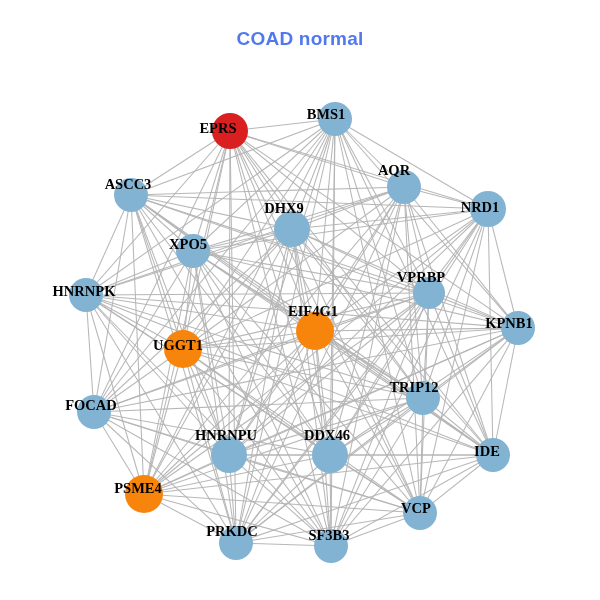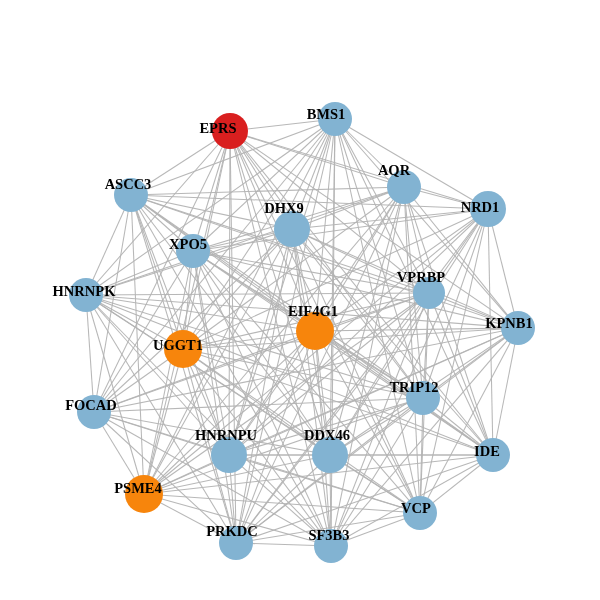--- a/index.html
+++ b/index.html
@@ -61,20 +61,21 @@
     stroke: #ffffff;
     stroke-width: 0.0px;
     user-select: none;
   }
 </style>
 </head>
 <body>
 
 <div id="canvas-wrap">
 
+  <div id="plot-title">COAD normal</div>
 
   <svg id="network-svg" viewBox="0 0 600 600" xmlns="http://www.w3.org/2000/svg">
     <g id="edges-layer">
         <line x1="230" y1="131" x2="335" y2="119" class="edge-line" stroke="#b3b3b3"></line>
         <line x1="230" y1="131" x2="404" y2="187" class="edge-line" stroke="#b3b3b3"></line>
         <line x1="230" y1="131" x2="488" y2="209" class="edge-line" stroke="#b3b3b3"></line>
         <line x1="230" y1="131" x2="131" y2="195" class="edge-line" stroke="#b3b3b3"></line>
         <line x1="230" y1="131" x2="292" y2="229" class="edge-line" stroke="#b3b3b3"></line>
         <line x1="230" y1="131" x2="193" y2="251" class="edge-line" stroke="#b3b3b3"></line>
         <line x1="230" y1="131" x2="429" y2="293" class="edge-line" stroke="#b3b3b3"></line>

